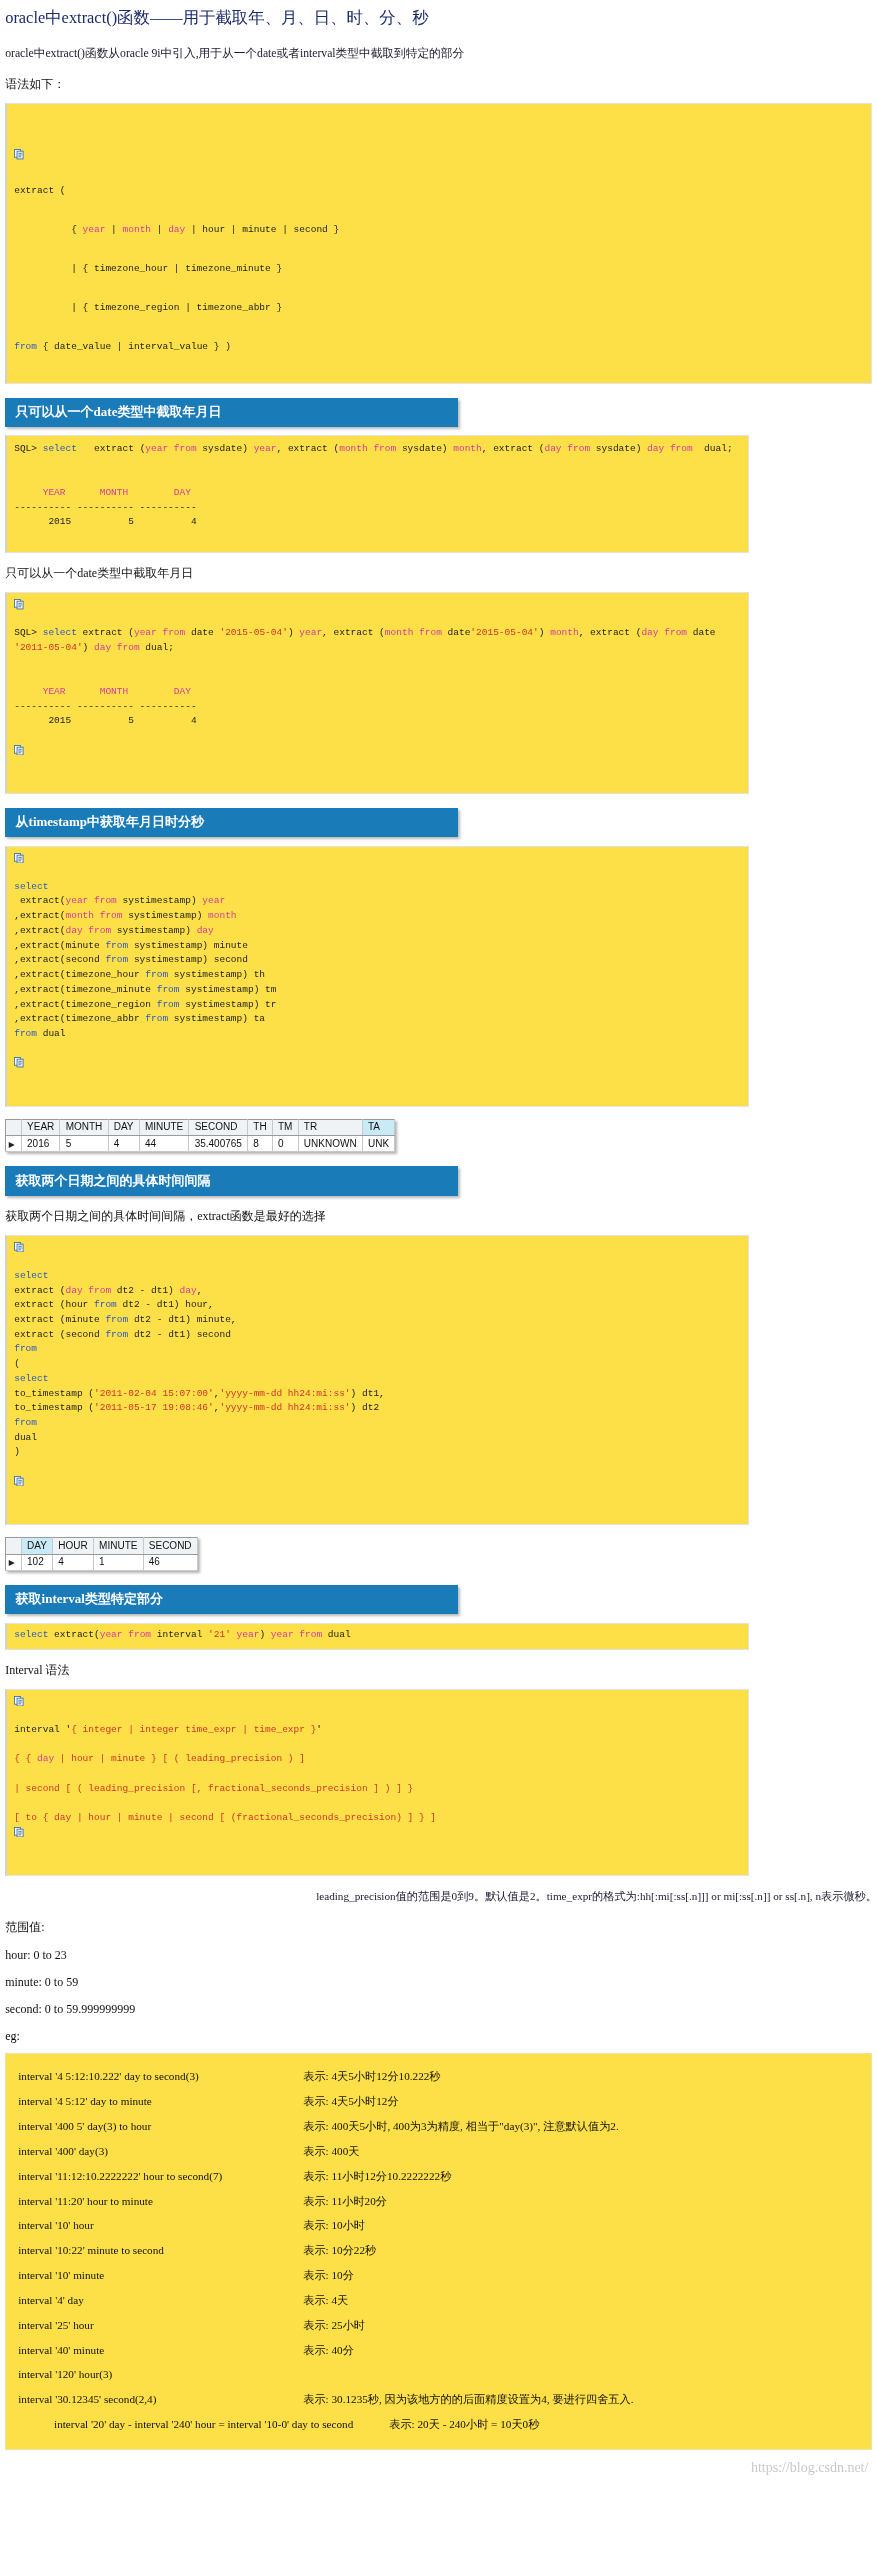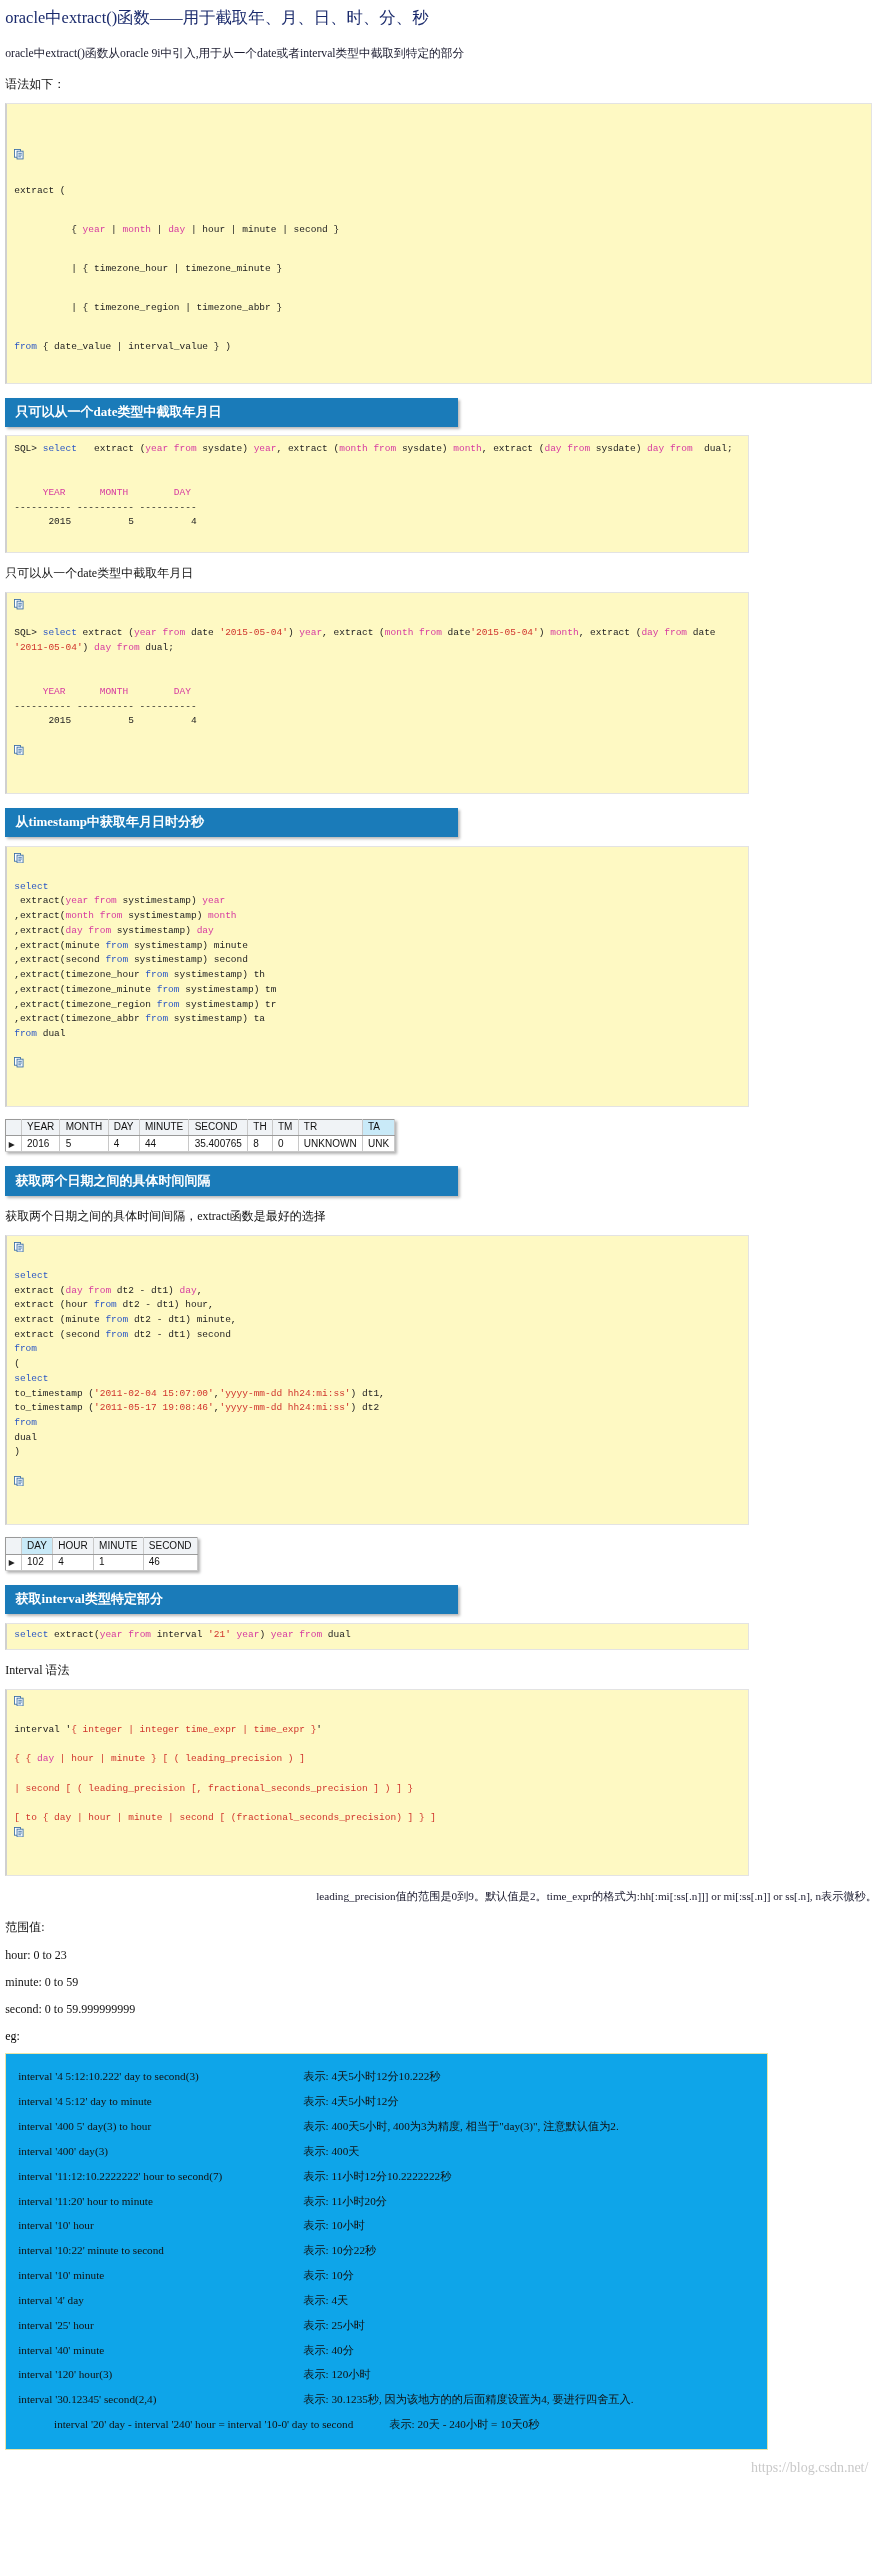--- a/index.html
+++ b/index.html
@@ -42,21 +42,21 @@
     padding:5.2px 8.6px 6px 10.4px;
     margin:14px 0 8.6px 5.2px;
     width:453px;
     box-sizing:border-box;
     box-shadow:1.7px 1.7px 2.6px rgba(0,0,0,.28);
     font-family:"Liberation Serif","DejaVu Serif",serif;
   }
 
   
   .code{
-    background:#fef9c3;
+    background:#fde047;
     border:0.9px solid #e3e3e3;
     border-left:2.6px solid #d0d0d0;
     margin:5.2px 0 12px 5.2px;
     padding:5.2px 7px 7px 7px;
     font-family:"Liberation Mono","DejaVu Sans Mono",monospace;
     font-size:9.5px;
     line-height:2.05;
     color:#222;
     white-space:pre;
     overflow:hidden;
@@ -110,26 +110,26 @@
     background:#f0f3f6;
     width:10.4px;
     padding:1.7px 1.7px 2.6px 2.6px;
     color:#333;
   }
   .grid td.rowhdr{background:#fff;}
   .arrow{font-size:7.8px;color:#222;}
 
   
   .yellow{
-    background:#0ea5e9;
+    background:#fde047;
     border:0.9px solid #e9e5a8;
     margin:8.6px 5.2px 8.6px 5.2px;
     padding:10.4px 8.6px 12px 12px;
     box-sizing:border-box;
-    width:763px;
+    width:867px;
   }
   .yrow{
     display:flex;
     font-size:11.2px;
     line-height:1.45;
     padding:4.3px 0 4.3px 0;
     color:#111;
     font-family:"Liberation Serif","DejaVu Serif",serif;
   }
   .ycode{width:285px;flex:0 0 285px;}
@@ -406,21 +406,20 @@
       <div class="yrow">
         <div class="ycode">interval '25' hour</div>
         <div class="ydesc">表示: 25小时</div>
       </div>
       <div class="yrow">
         <div class="ycode">interval '40' minute</div>
         <div class="ydesc">表示: 40分</div>
       </div>
       <div class="yrow">
         <div class="ycode">interval '120' hour(3)</div>
-        <div class="ydesc">表示: 120小时</div>
       </div>
       <div class="yrow">
         <div class="ycode">interval '30.12345' second(2,4)</div>
         <div class="ydesc">表示: 30.1235秒, 因为该地方的的后面精度设置为4, 要进行四舍五入.</div>
       </div>
       <div class="yrow">
         <div class="ycode" style="flex: 0 0 371px; width: 371px; text-align: center;">interval '20' day - interval '240' hour = interval '10-0' day to second</div>
         <div class="ydesc">表示: 20天 - 240小时 = 10天0秒</div>
       </div>
     </div>

